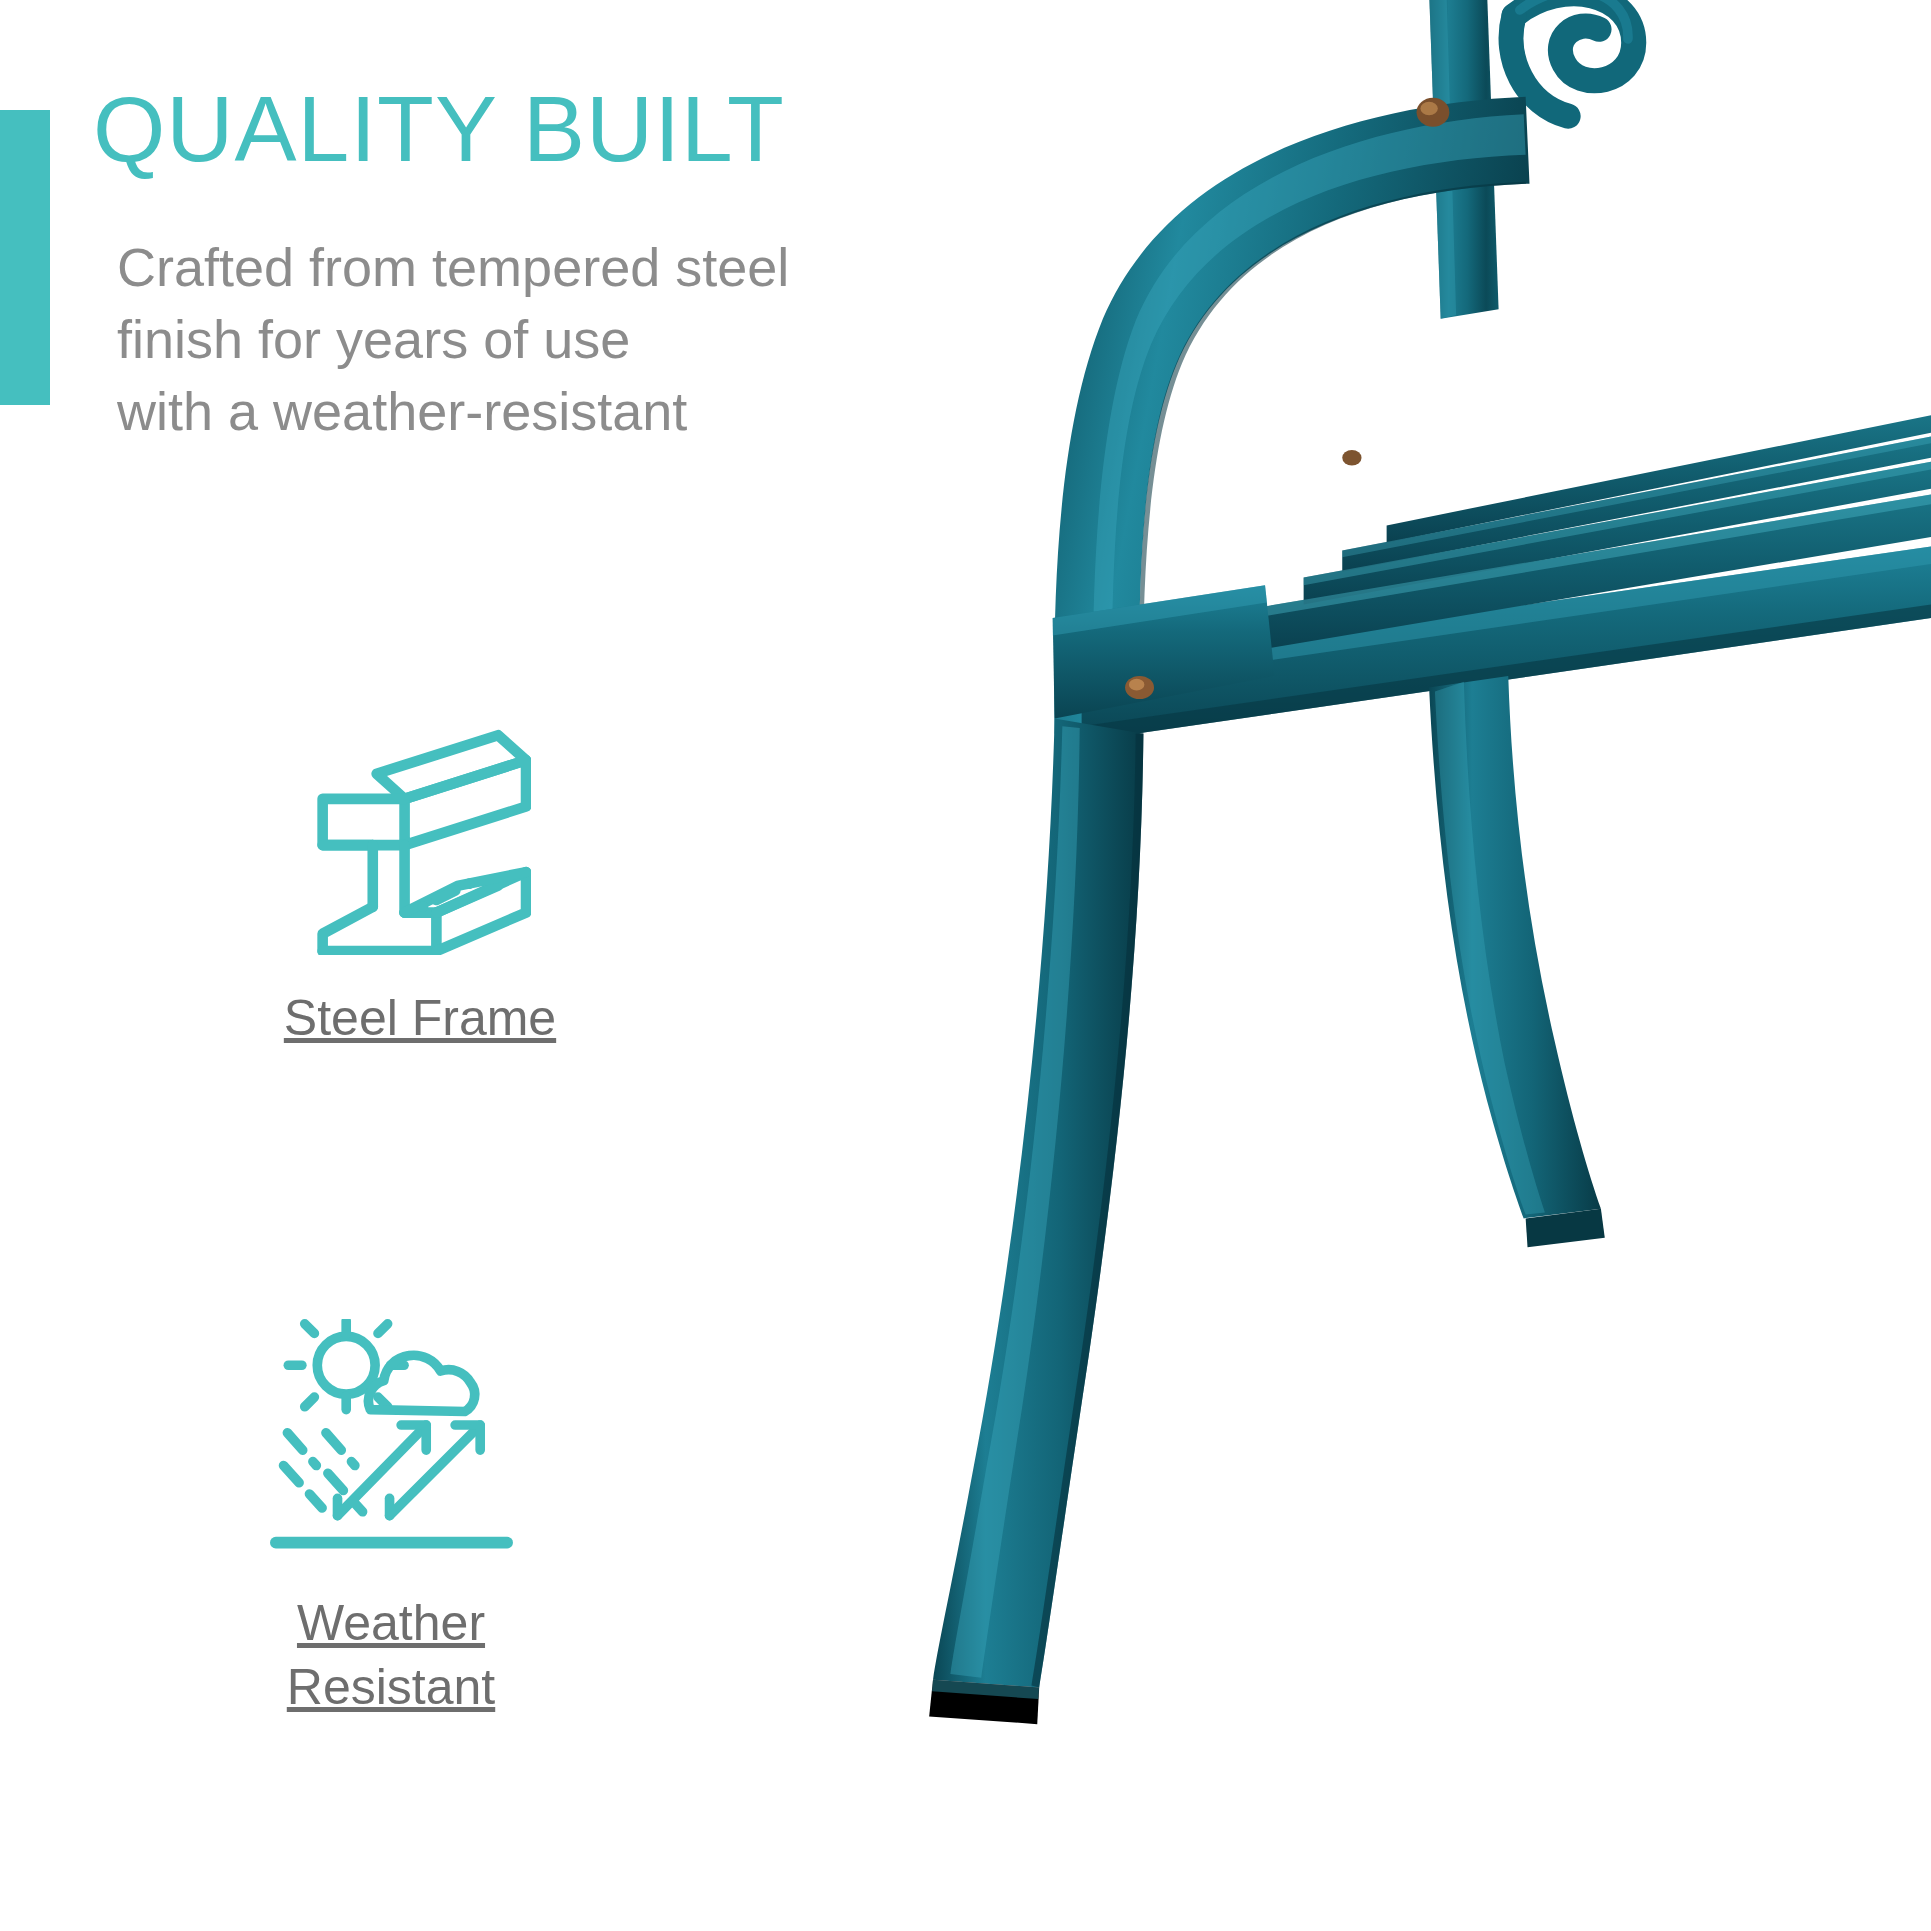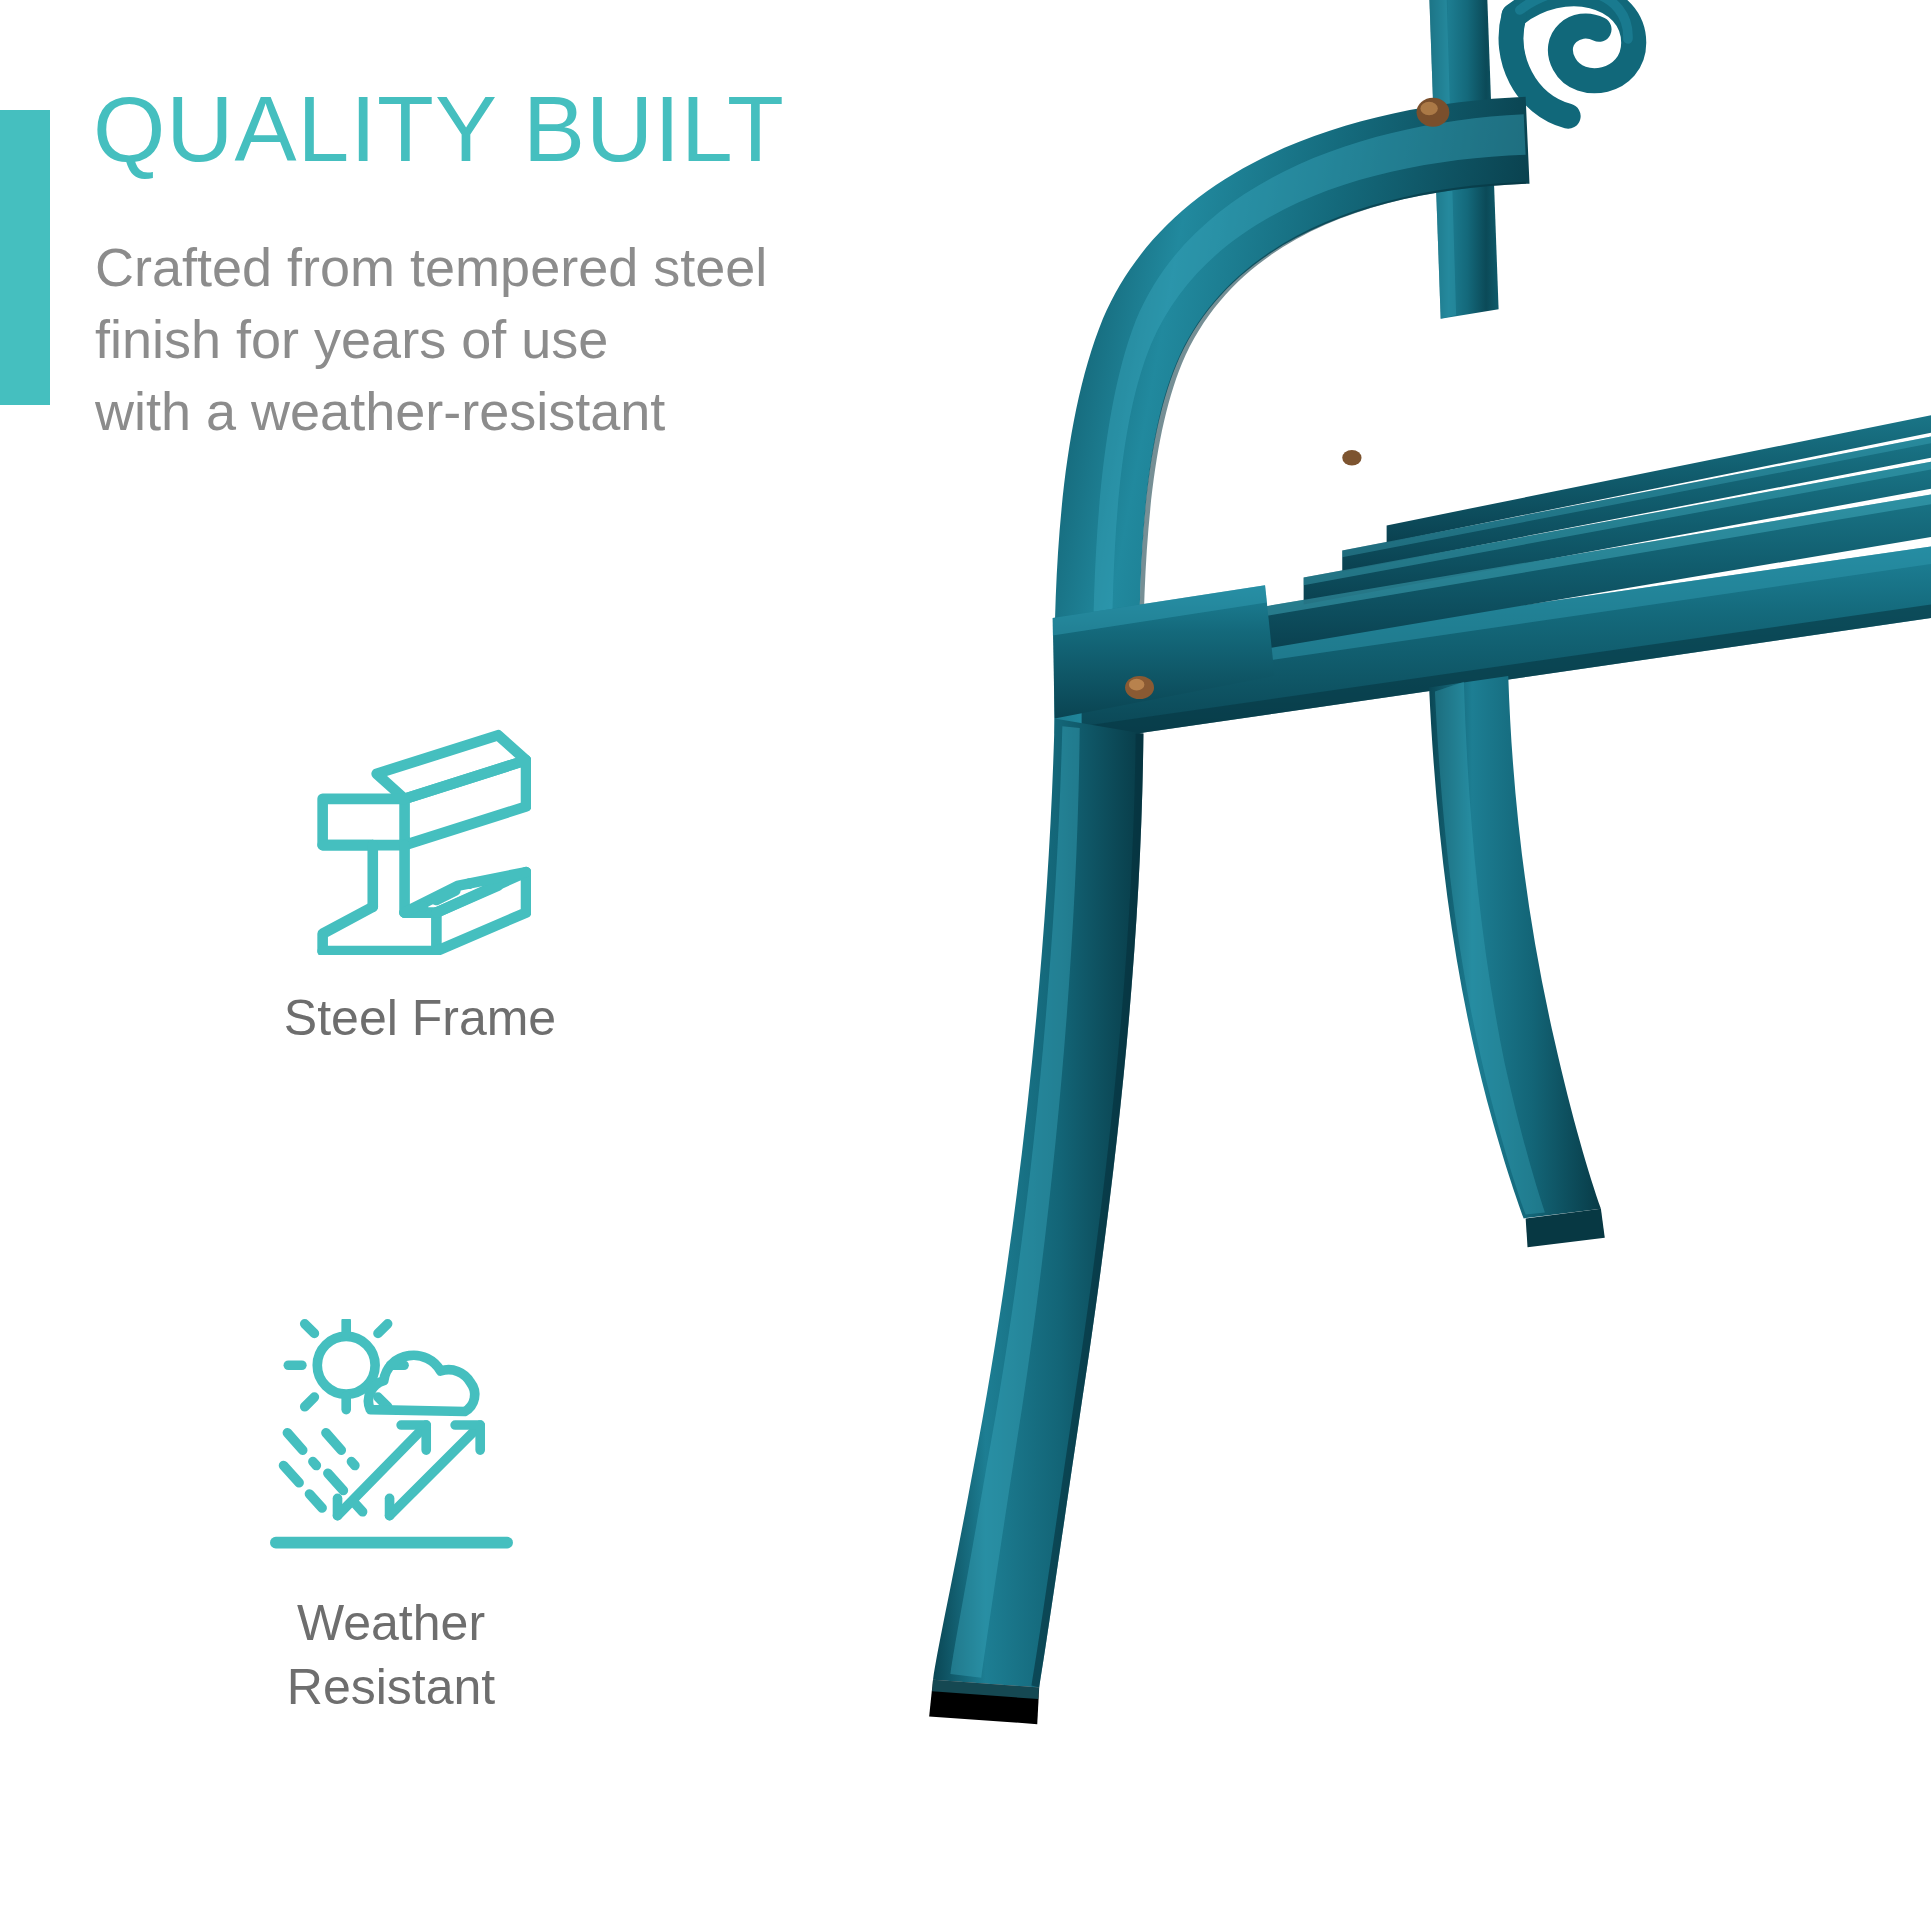--- a/index.html
+++ b/index.html
@@ -24,28 +24,28 @@
     color:#45bfbf;
     white-space:nowrap;
   }
   .subhead{
     position:absolute;left:95px;top:232px;
     font-size:54px;line-height:1.33;
     font-weight:300;
     color:#8c8c8c;
     width:695px;
   }
-  .subhead div{white-space:nowrap;}
+  .subhead div{white-space:nowrap;margin-left:22px;}
 
   
   .feature{position:absolute;text-align:center;}
   .feature .ficon{display:block;margin:0 auto;}
   .feature .flabel{
     font-size:50px;line-height:1.28;font-weight:300;color:#6e6e6e;
-    margin-top:27px;white-space:pre-line;
+    margin-top:27px;white-space:pre-line;text-decoration:underline;
   }
   #feature-steel{left:106px;top:714px;width:628px;}
   #feature-weather{left:77px;top:1319px;width:628px;}
 
   
   .photo{
     position:absolute;left:850px;top:0;width:1081px;height:1931px;
     overflow:hidden;
   }
   .photo svg{display:block;}

